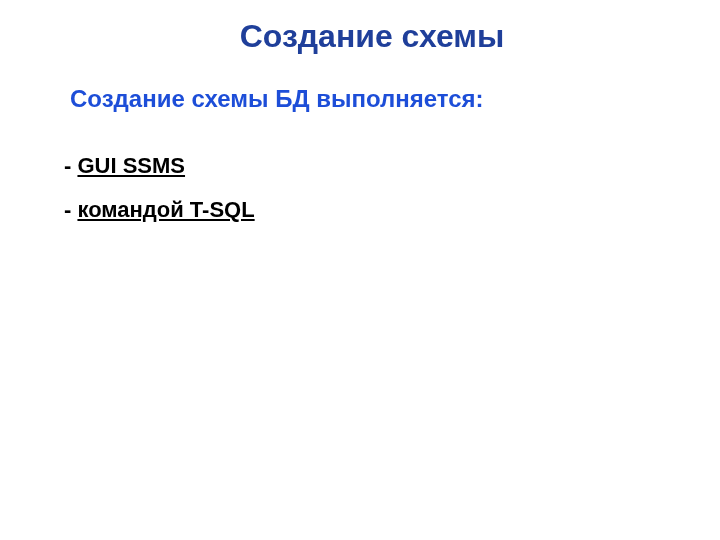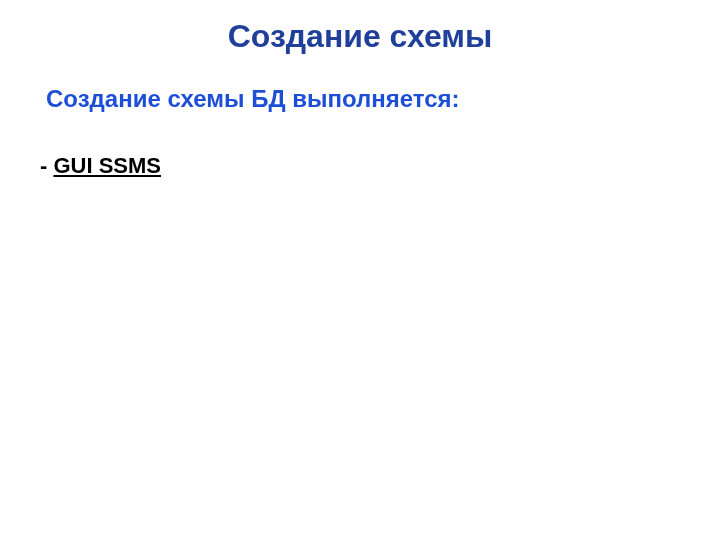--- a/index.html
+++ b/index.html
@@ -9,21 +9,21 @@
     height: 540px;
     background: #ffffff;
     font-family: Arial, "Helvetica Neue", Helvetica, sans-serif;
     color: #000000;
     overflow: hidden;
   }
   .slide {
     box-sizing: border-box;
     width: 720px;
     height: 474px;
-    padding: 10px 40px 40px 40px;
+    padding: 10px 40px 40px 64px;
   }
   .title {
     text-align: center;
     font-size: 32px;
     font-weight: bold;
     margin: 8px 0 20px 0;
   }
   .subtitle {
     font-size: 24px;
     font-weight: bold;
@@ -49,13 +49,16 @@
 
 <div class="slide">
   <h1 class="title" style="color:#1f3f9a">Создание схемы</h1>
 
   <div class="subtitle">Создание схемы БД выполняется:</div>
 
   <div class="bullet">
     <span class="bullet-dash">- </span><span class="bullet-link">GUI SSMS</span>
   </div>
 
+  <div class="bullet">
+    <span class="bullet-dash">- </span><span class="bullet-link">командой T-SQL</span>
+  </div>
 </div>
 
 </body></html>

